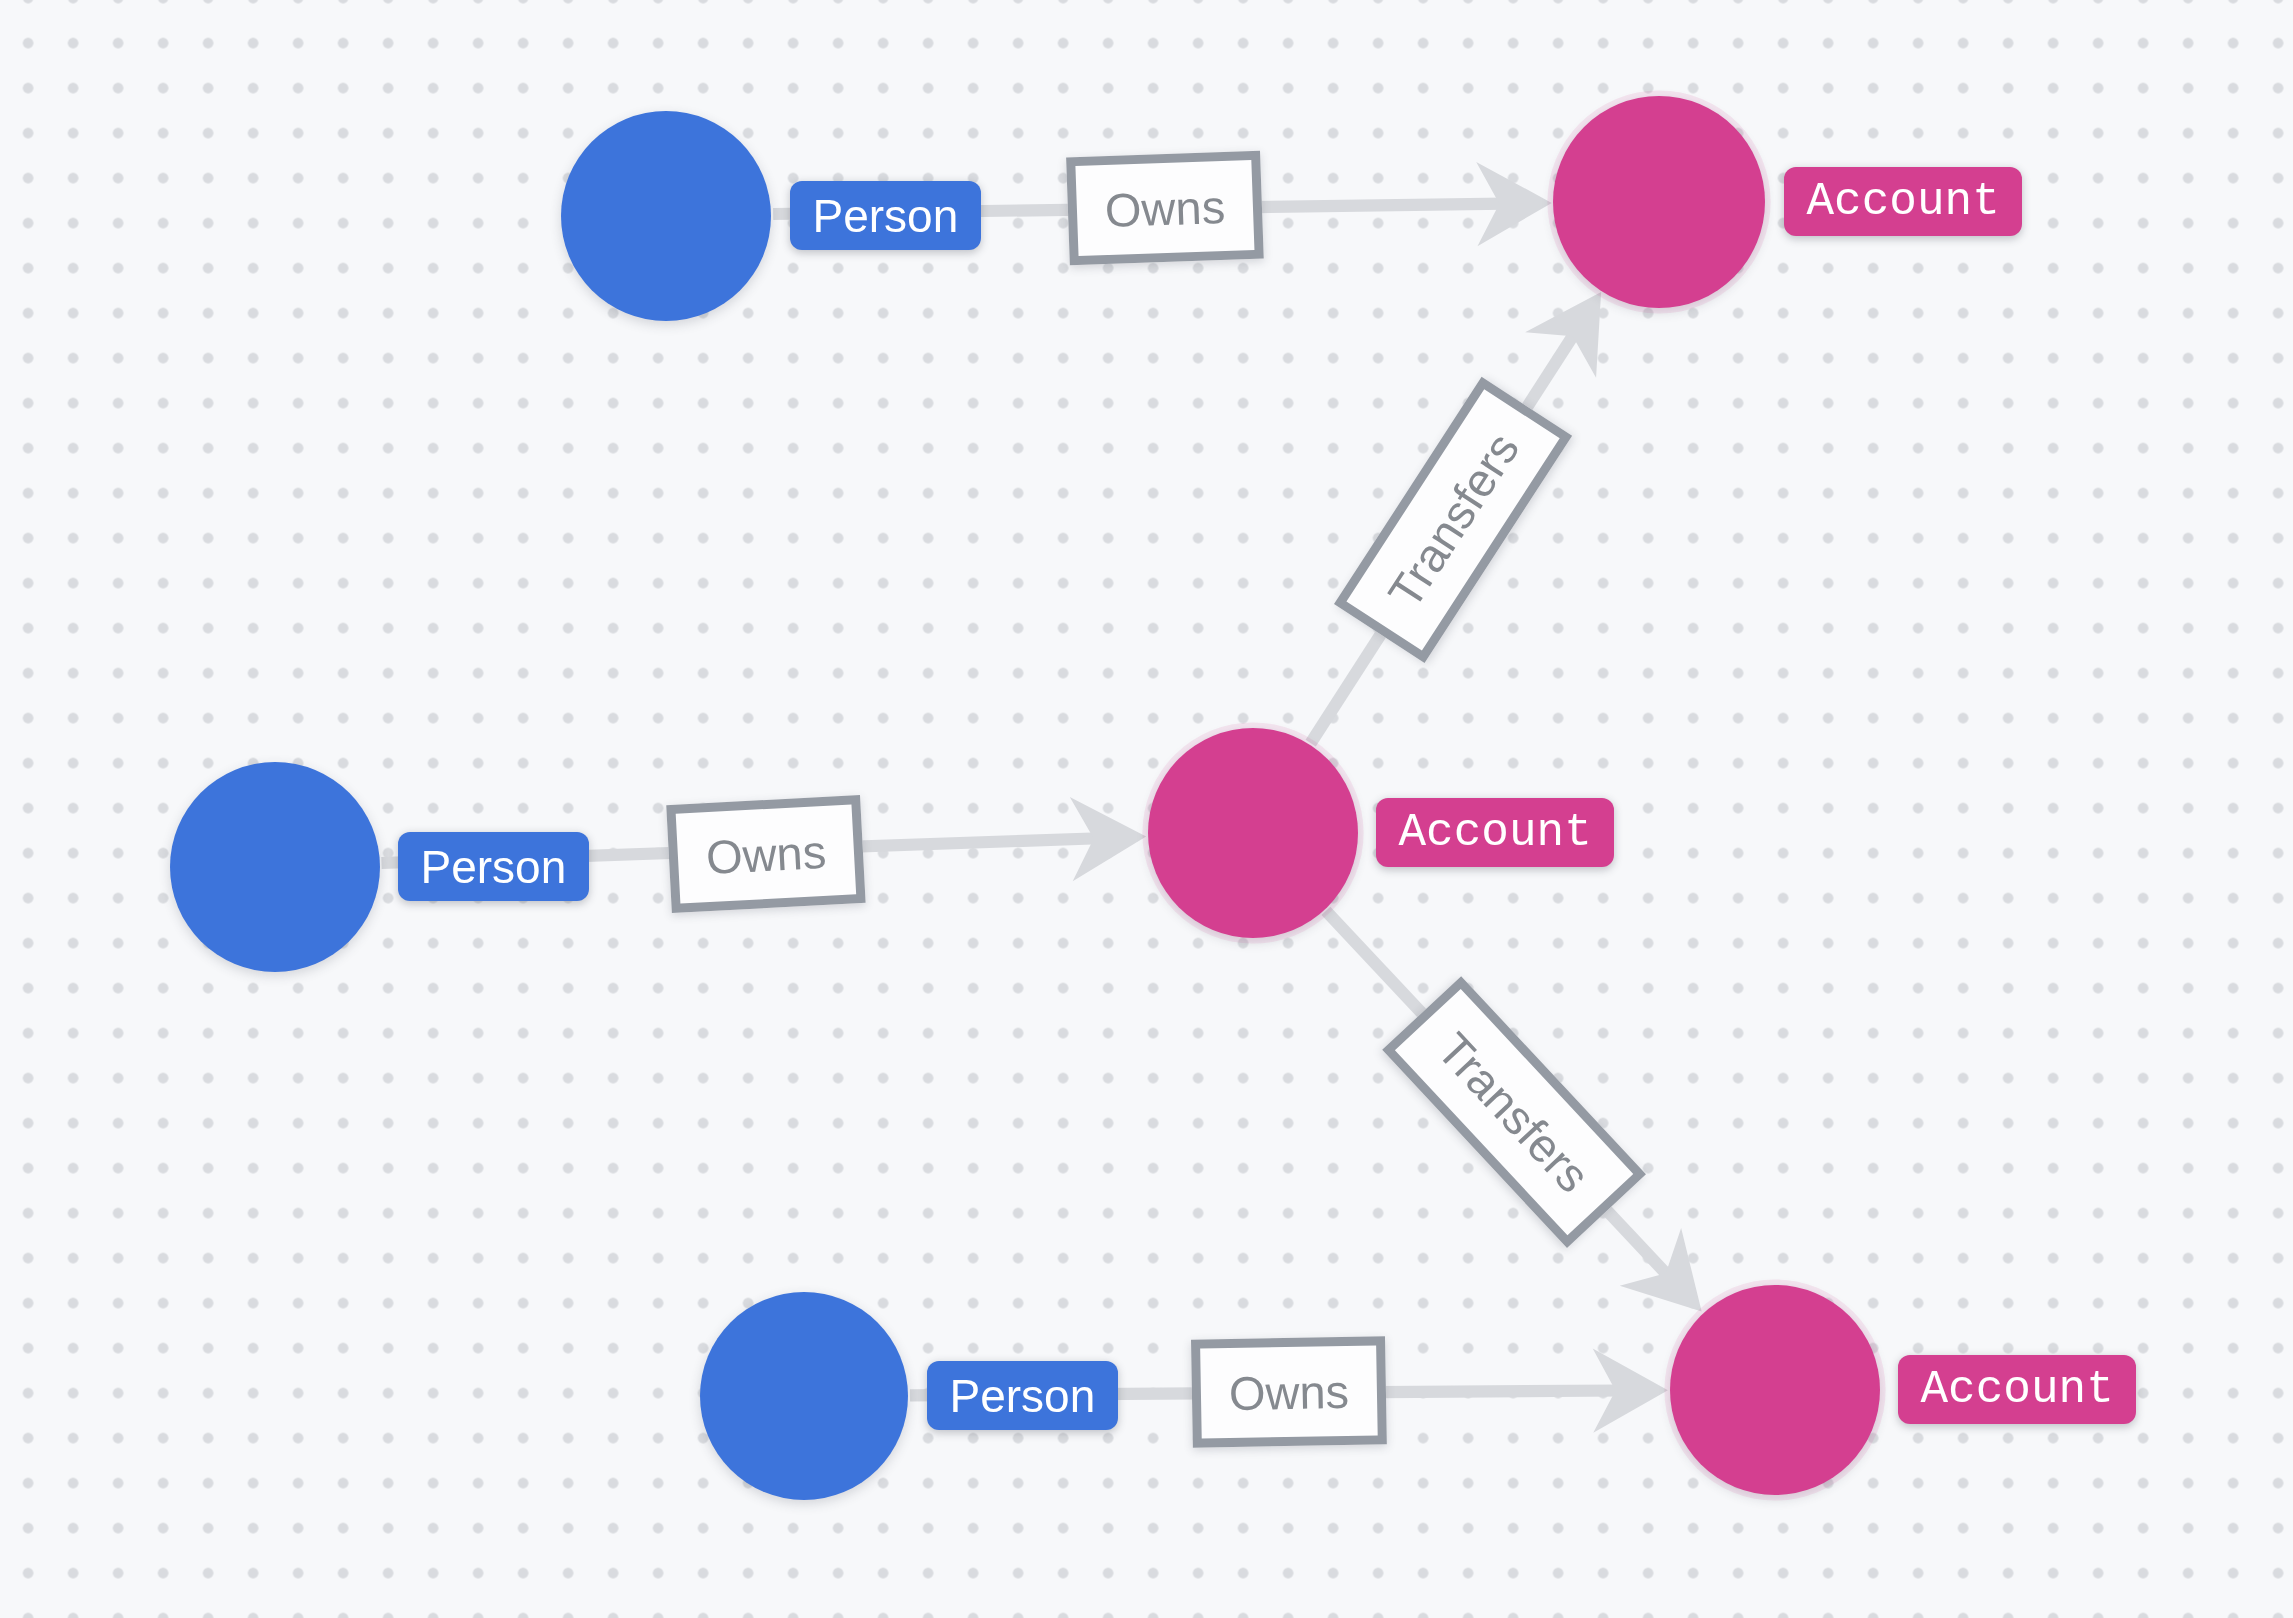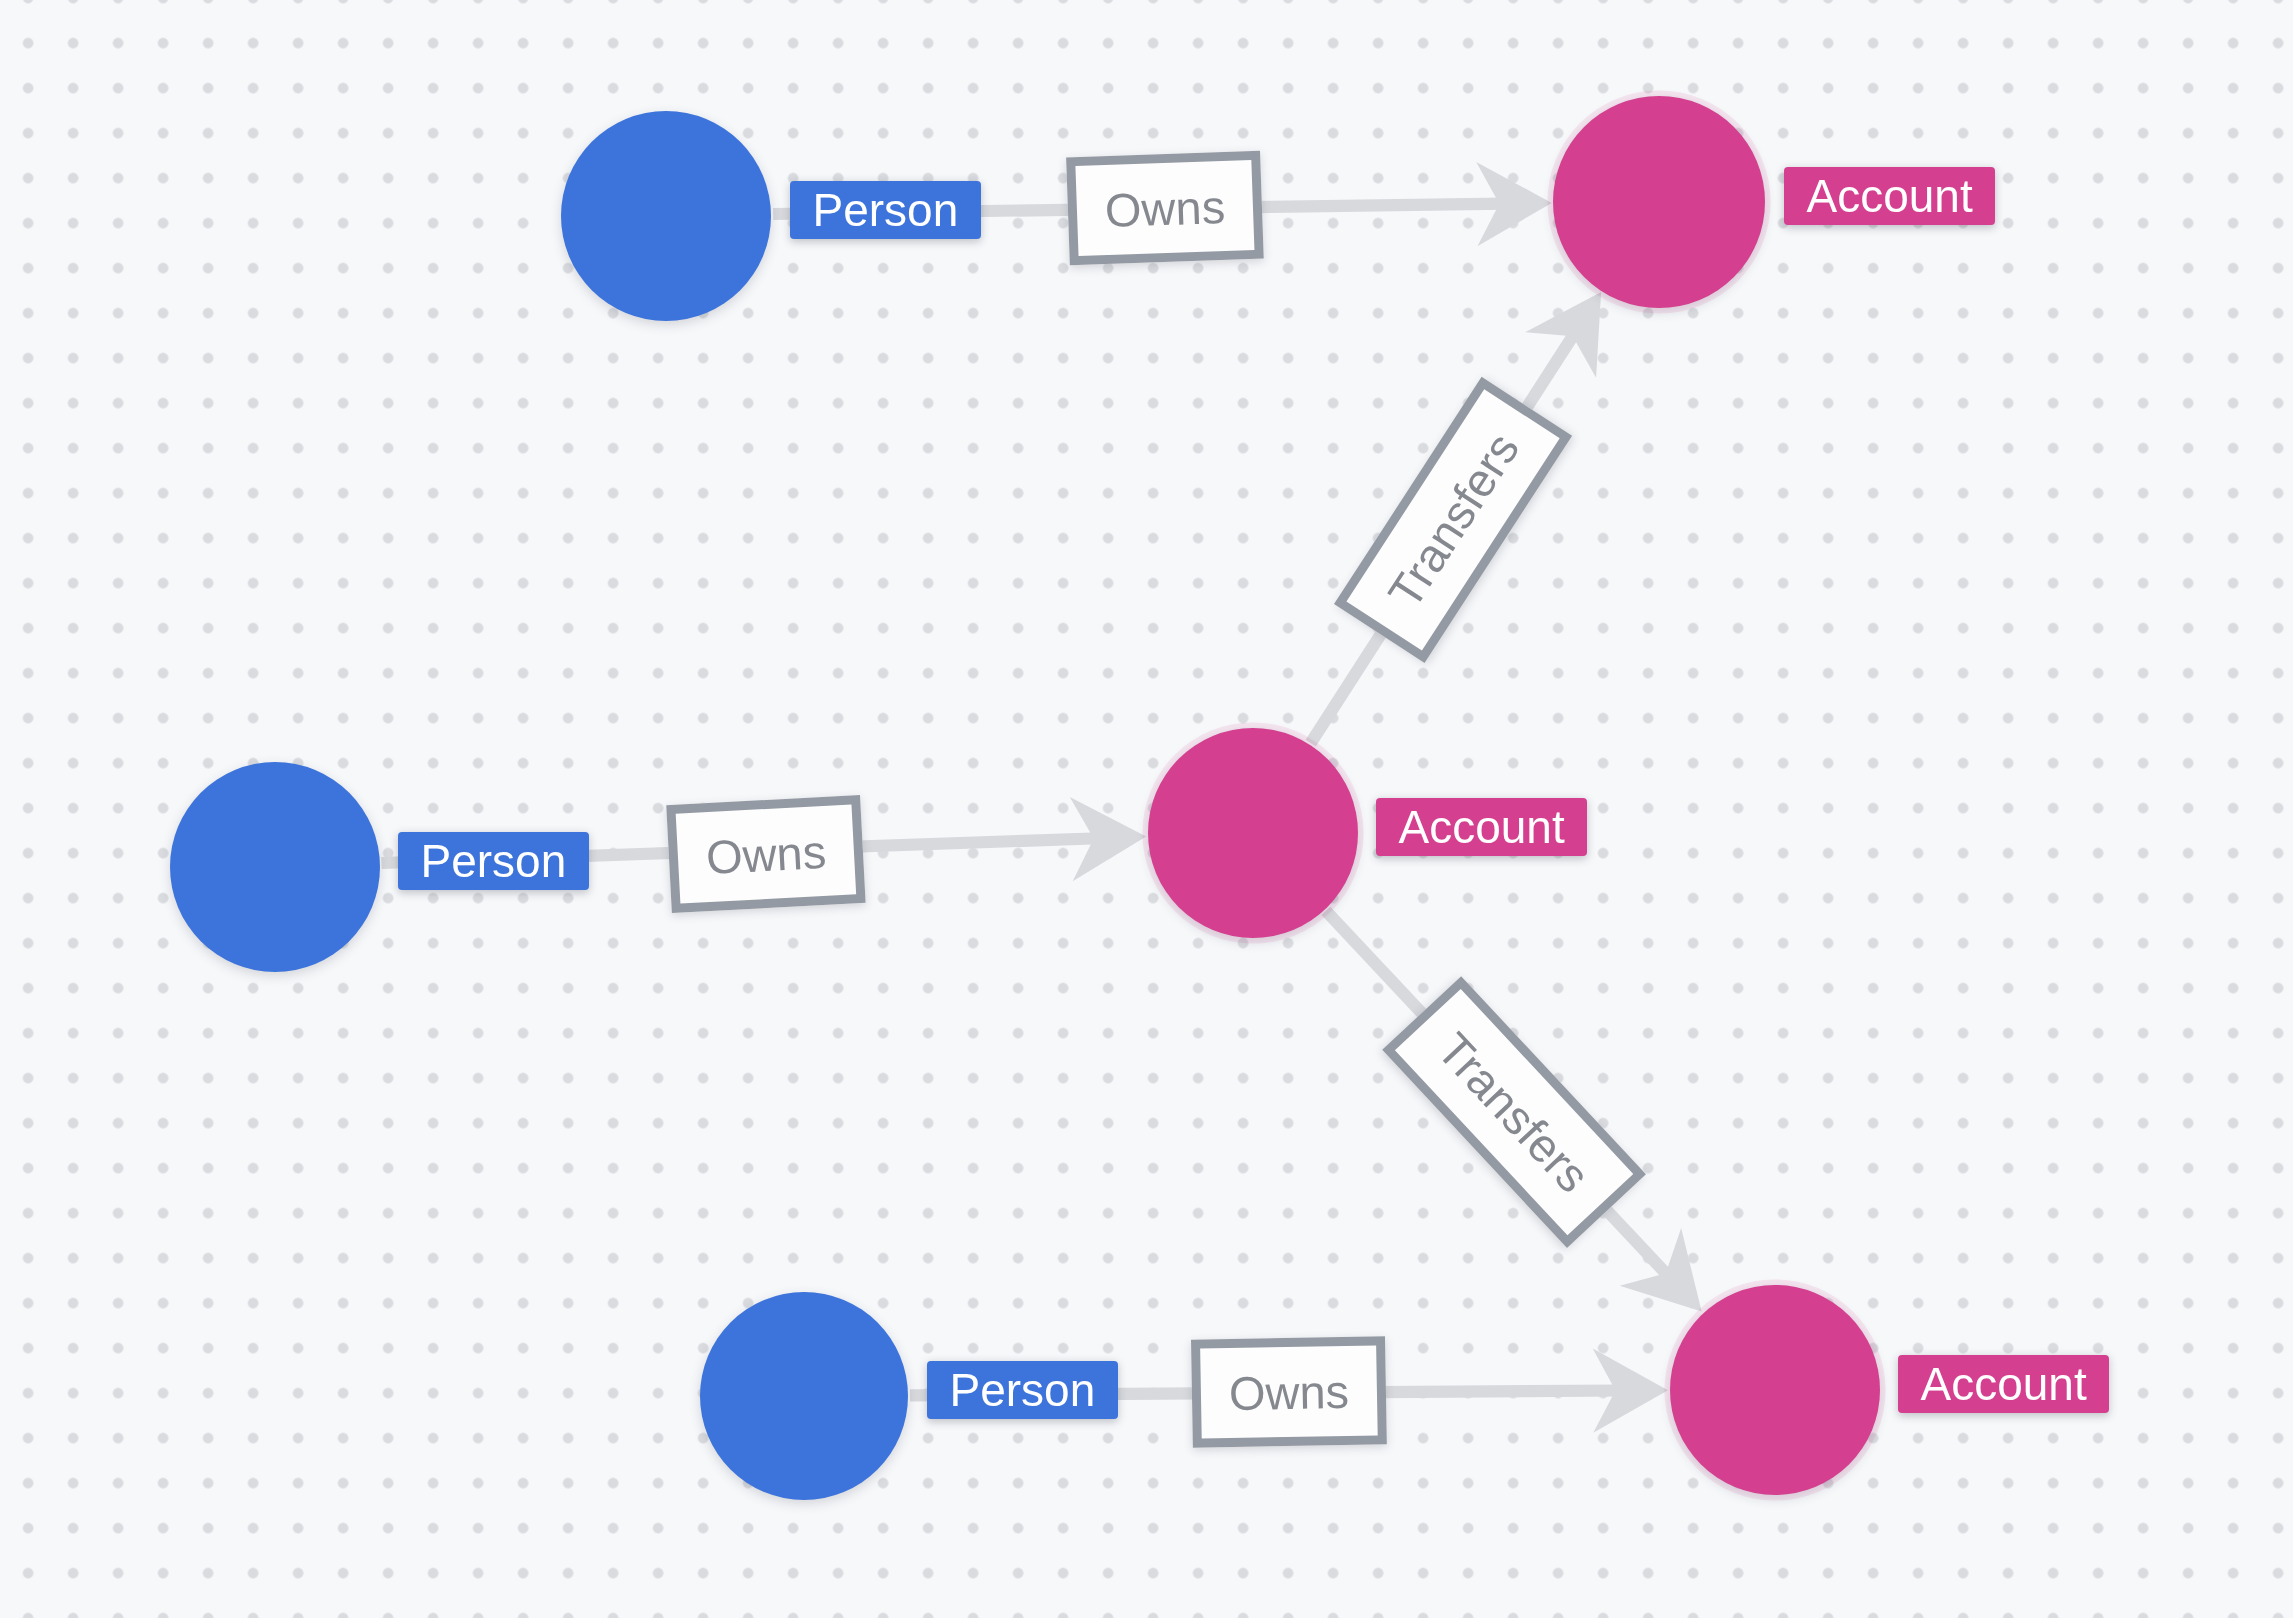--- a/index.html
+++ b/index.html
@@ -11,28 +11,28 @@
     background-image:radial-gradient(circle,#d9dbdf 4.9px,rgba(217,219,223,0) 5.6px);
     background-size:45px 45px;
     background-position:5.6px 20.6px;
     font-family:"Liberation Sans",sans-serif;
   }
   #edge-layer{position:absolute;left:0;top:0;}
   .node{position:absolute;border-radius:50%;}
   .node.person{background:#3d74db;box-shadow:0 3.7px 11.2px rgba(50,55,70,.18);}
   .node.account{background:#d43f90;box-shadow:0 0 0 5.6px rgba(212,63,144,.10),0 3.7px 11.2px rgba(50,55,70,.18);}
   .pill{
-    position:absolute;height:58px;
+    position:absolute;height:69px;
     display:flex;align-items:center;
-    padding:0 22.5px;border-radius:4px;
+    padding:0 22.5px;border-radius:12px;
     color:#ffffff;font-size:46px;line-height:1;white-space:nowrap;
     box-shadow:0 2.8px 8.4px rgba(50,55,70,.28);
   }
   .pill.person{background:#3d74db;}
-  .pill.account{background:#d43f90;}
+  .pill.account{background:#d43f90;font-family:Liberation Mono, monospace;}
   .edge-box{
     position:absolute;
     background:#fdfdfe;
     border:9.4px solid #949aa3;
     color:#85898f;
     font-size:47px;line-height:1;
     padding:21.5px 28px;white-space:nowrap;
     box-shadow:0 2.8px 9.4px rgba(50,55,70,.18);
   }
 </style>

